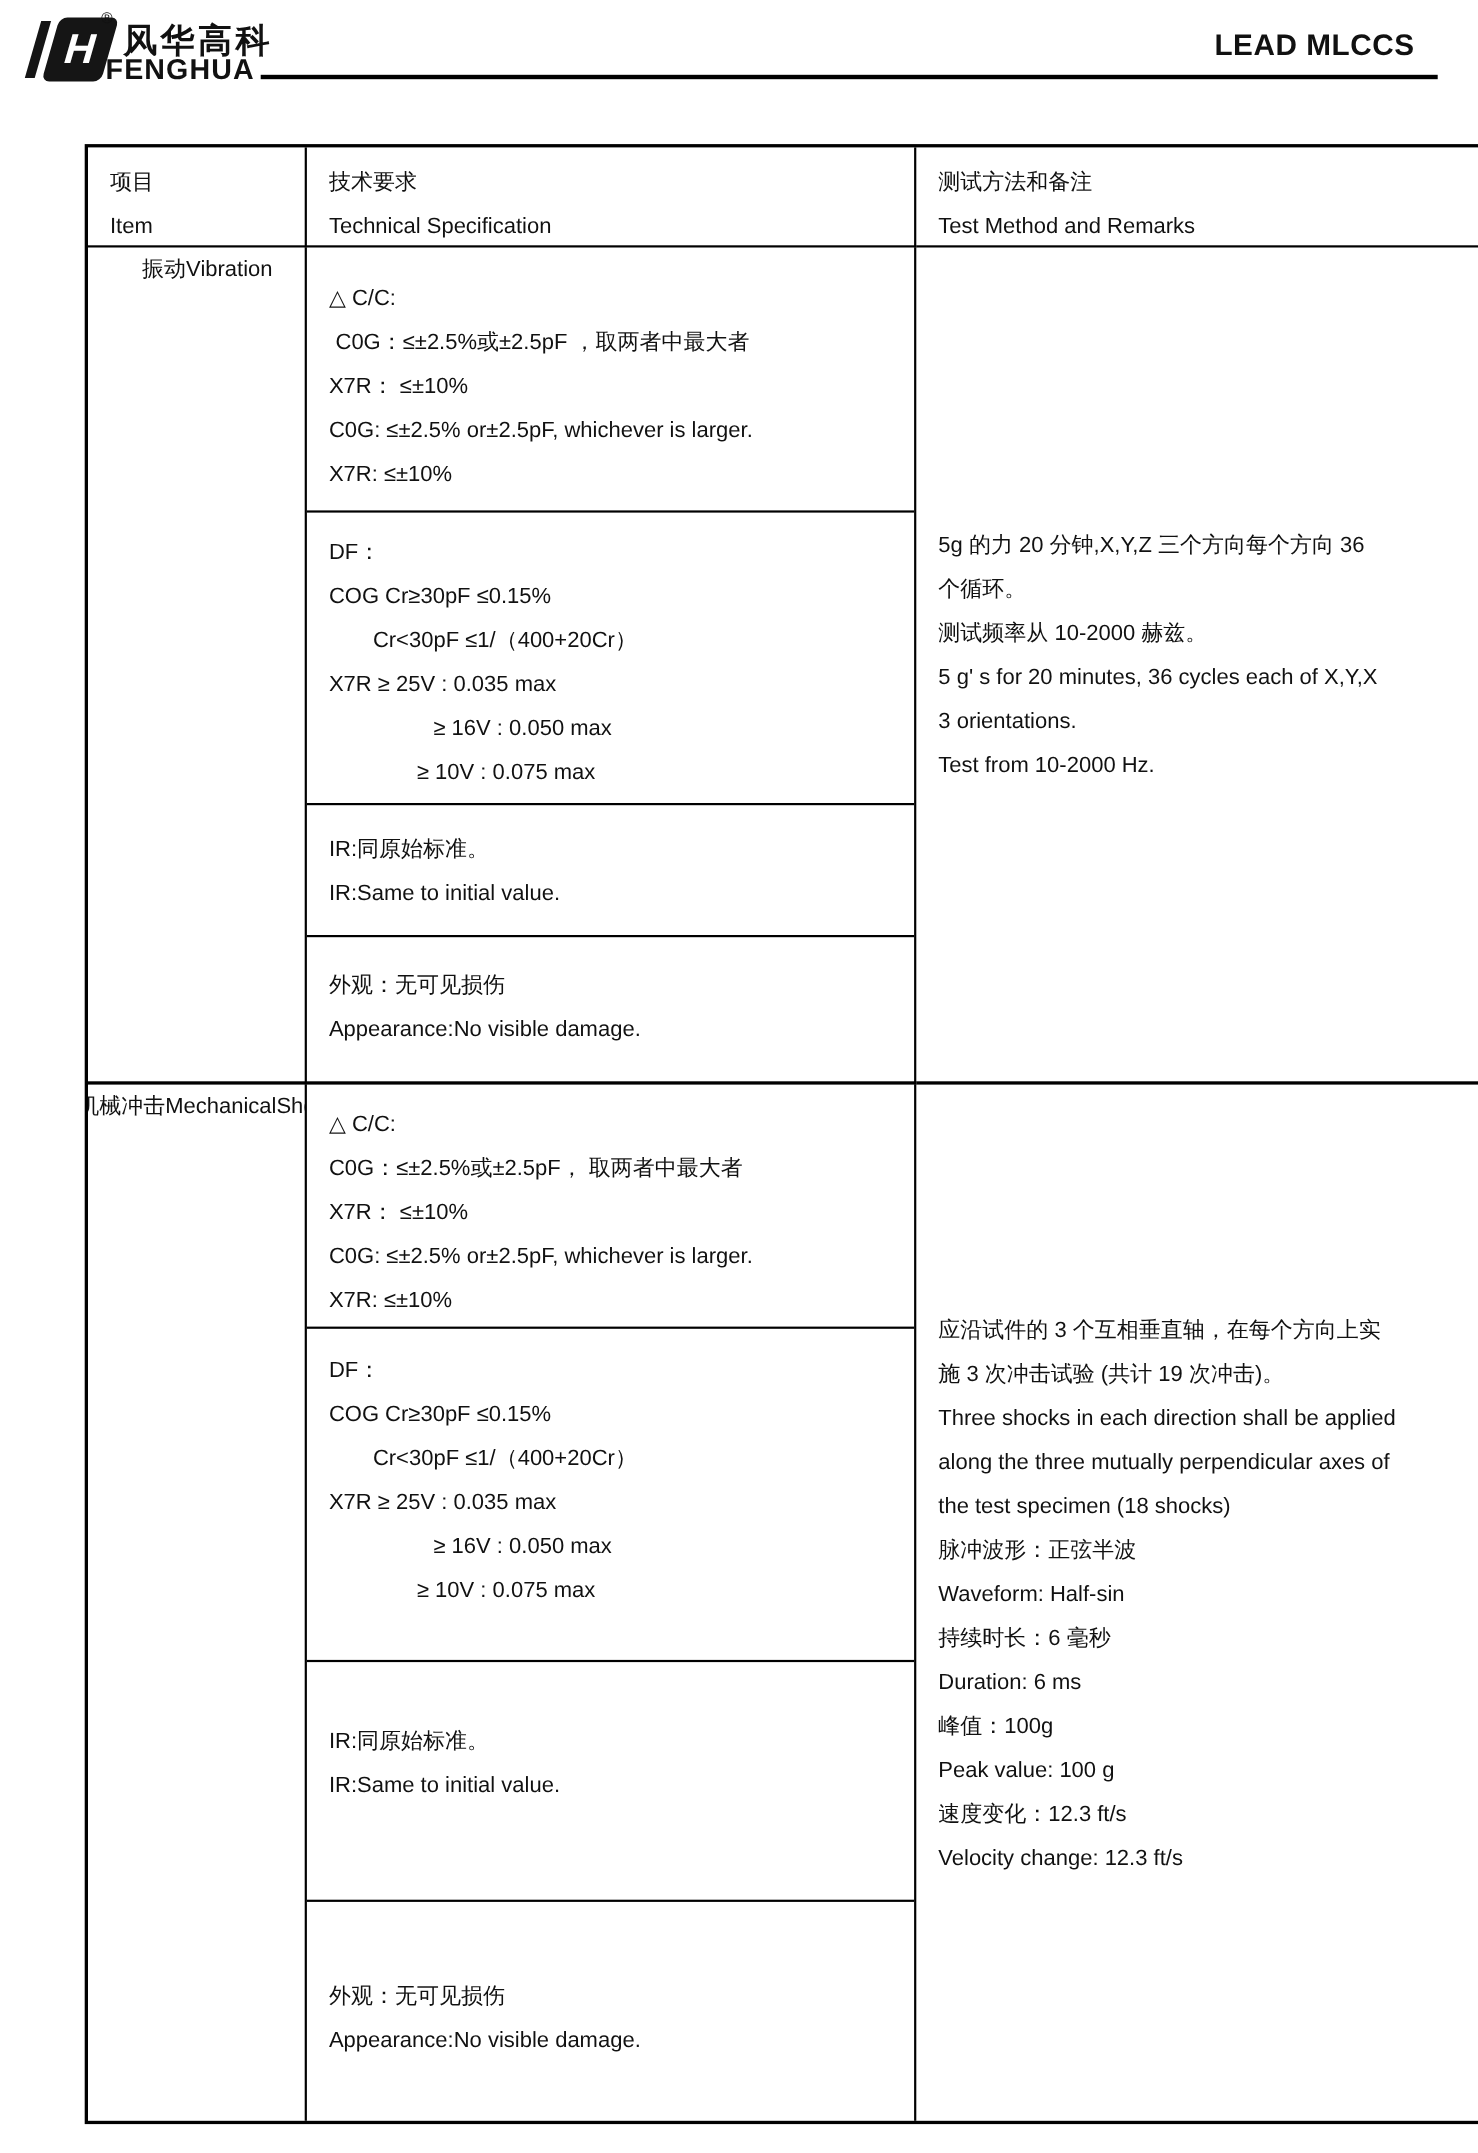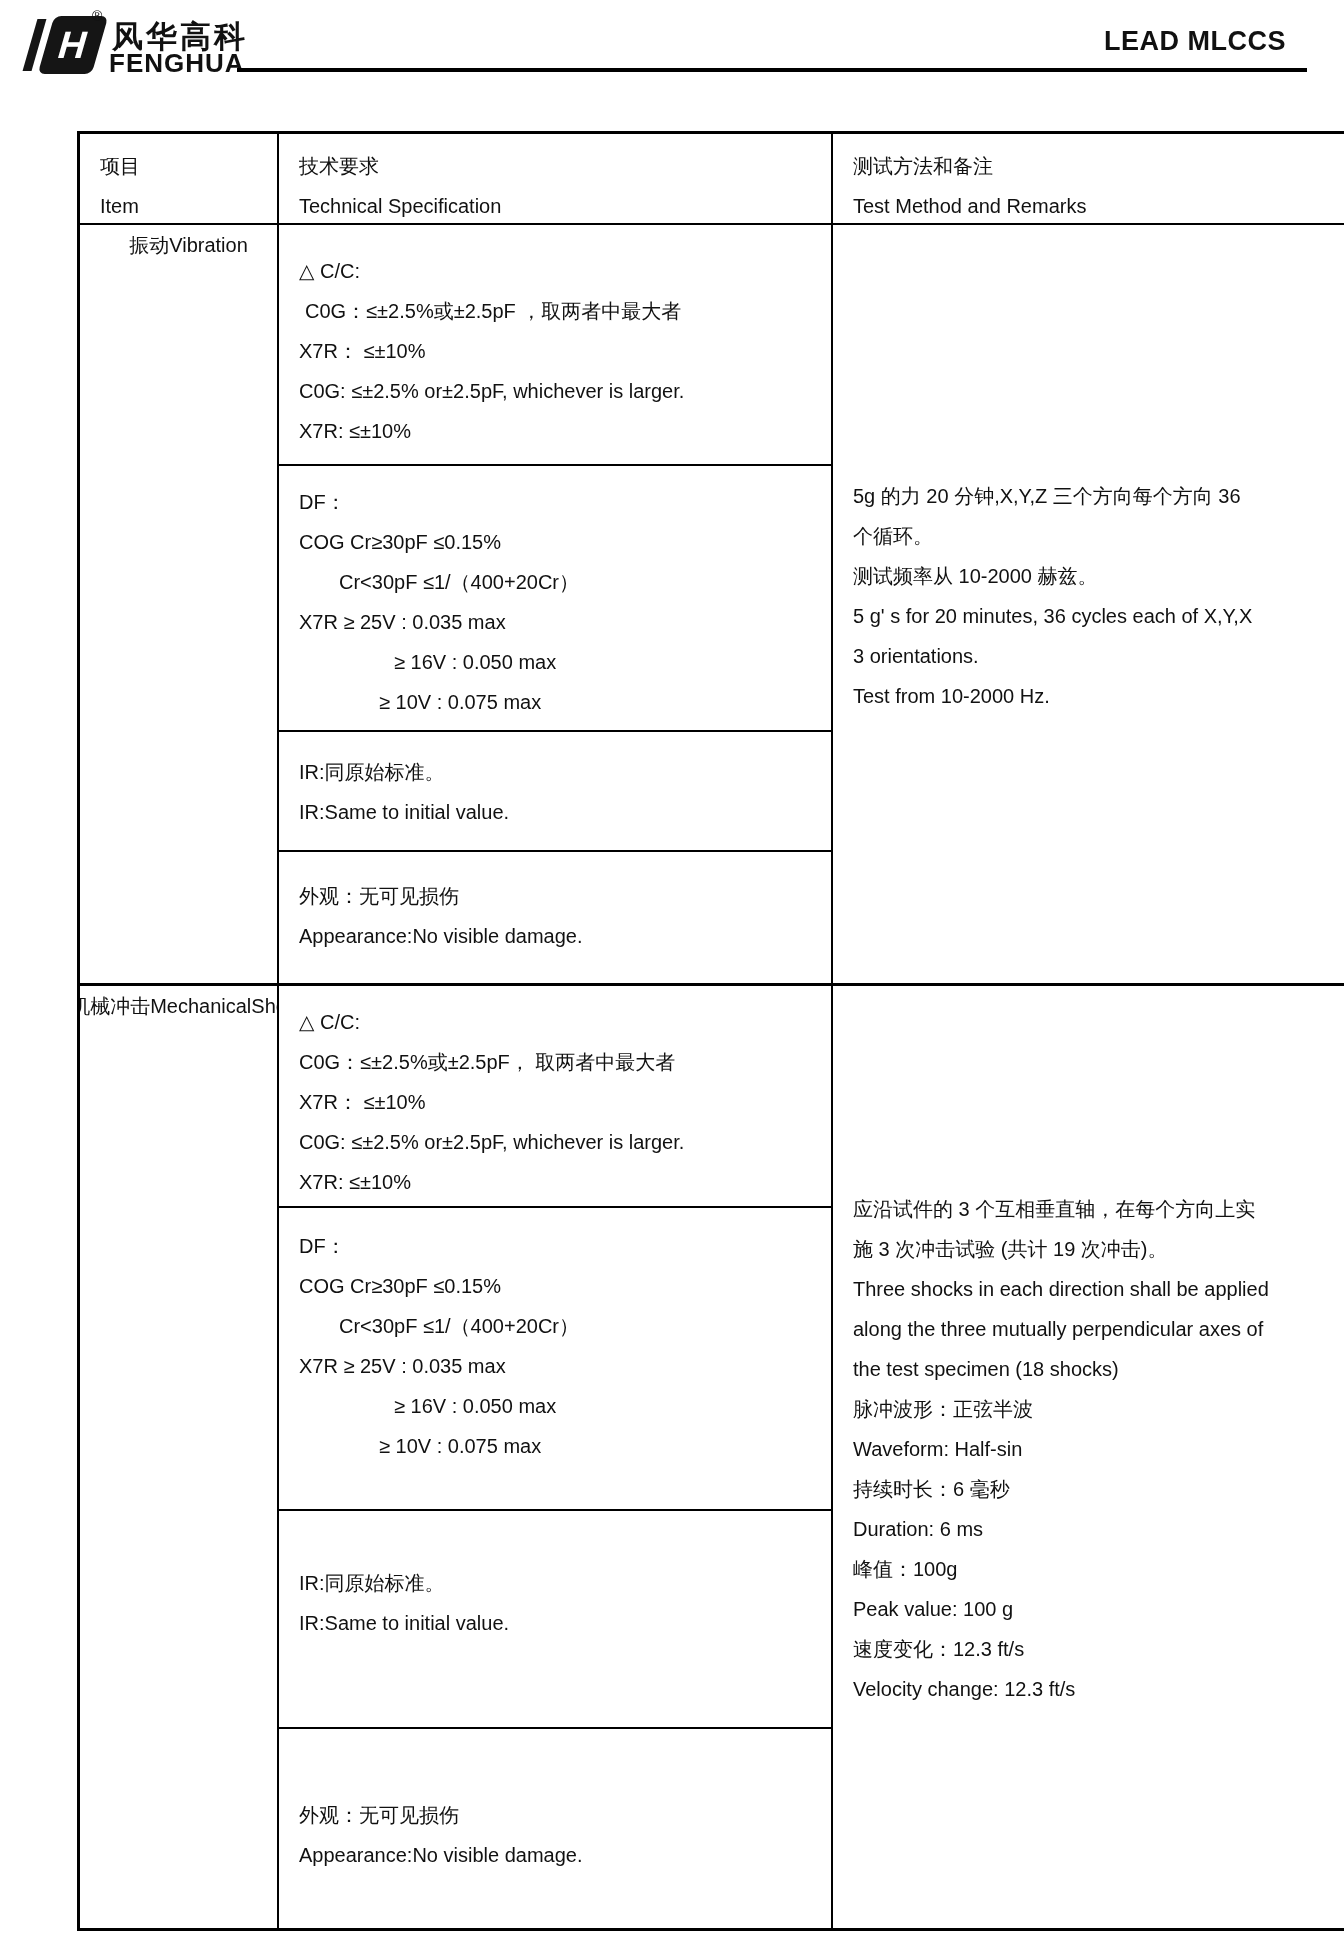--- a/index.html
+++ b/index.html
@@ -7,21 +7,21 @@
         font-family:"Liberation Sans","DejaVu Sans",sans-serif;color:#111;}
 
   
   .logo-mono{position:absolute;left:28px;top:16px;width:78px;height:58px;}
   .logo-stripe{position:absolute;left:2px;top:3px;width:9px;height:52px;background:#151515;transform:skewX(-16deg);}
   .logo-blob{position:absolute;left:18px;top:0;width:54px;height:58px;background:#151515;border-radius:7px;
              transform:skewX(-16deg);display:flex;align-items:center;justify-content:center;}
   .logo-h{color:#fff;font-weight:bold;font-size:38px;line-height:1;}
   .logo-reg{position:absolute;left:92px;top:8px;font-size:14px;color:#111;}
   .brand-cn{position:absolute;left:112px;top:16px;font-size:31px;font-weight:bold;letter-spacing:3px;white-space:nowrap;}
-  .brand-en{position:absolute;left:109px;top:48px;font-size:26px;font-weight:bold;letter-spacing:1px;white-space:nowrap;}
+  .brand-en{position:absolute;left:96px;top:48px;font-size:26px;font-weight:bold;letter-spacing:1px;white-space:nowrap;}
   .doc-title{position:absolute;right:58px;top:26px;font-size:27px;font-weight:bold;letter-spacing:.5px;}
   .rule{position:absolute;left:237px;top:68px;width:1070px;height:4px;background:#000;}
 
   
   .tbl{position:absolute;left:77px;top:131px;width:1340px;height:1800px;border:3px solid #000;
        box-sizing:border-box;display:grid;grid-template-columns:199px 554px 1fr;
        grid-template-rows:91px 761px 1fr;font-size:20px;line-height:40px;}
   .cell{box-sizing:border-box;border-right:2px solid #000;border-bottom:2px solid #000;overflow:hidden;}
   .lastcol{border-right:none;}
   .rowdiv{border-bottom:3px solid #000;}

